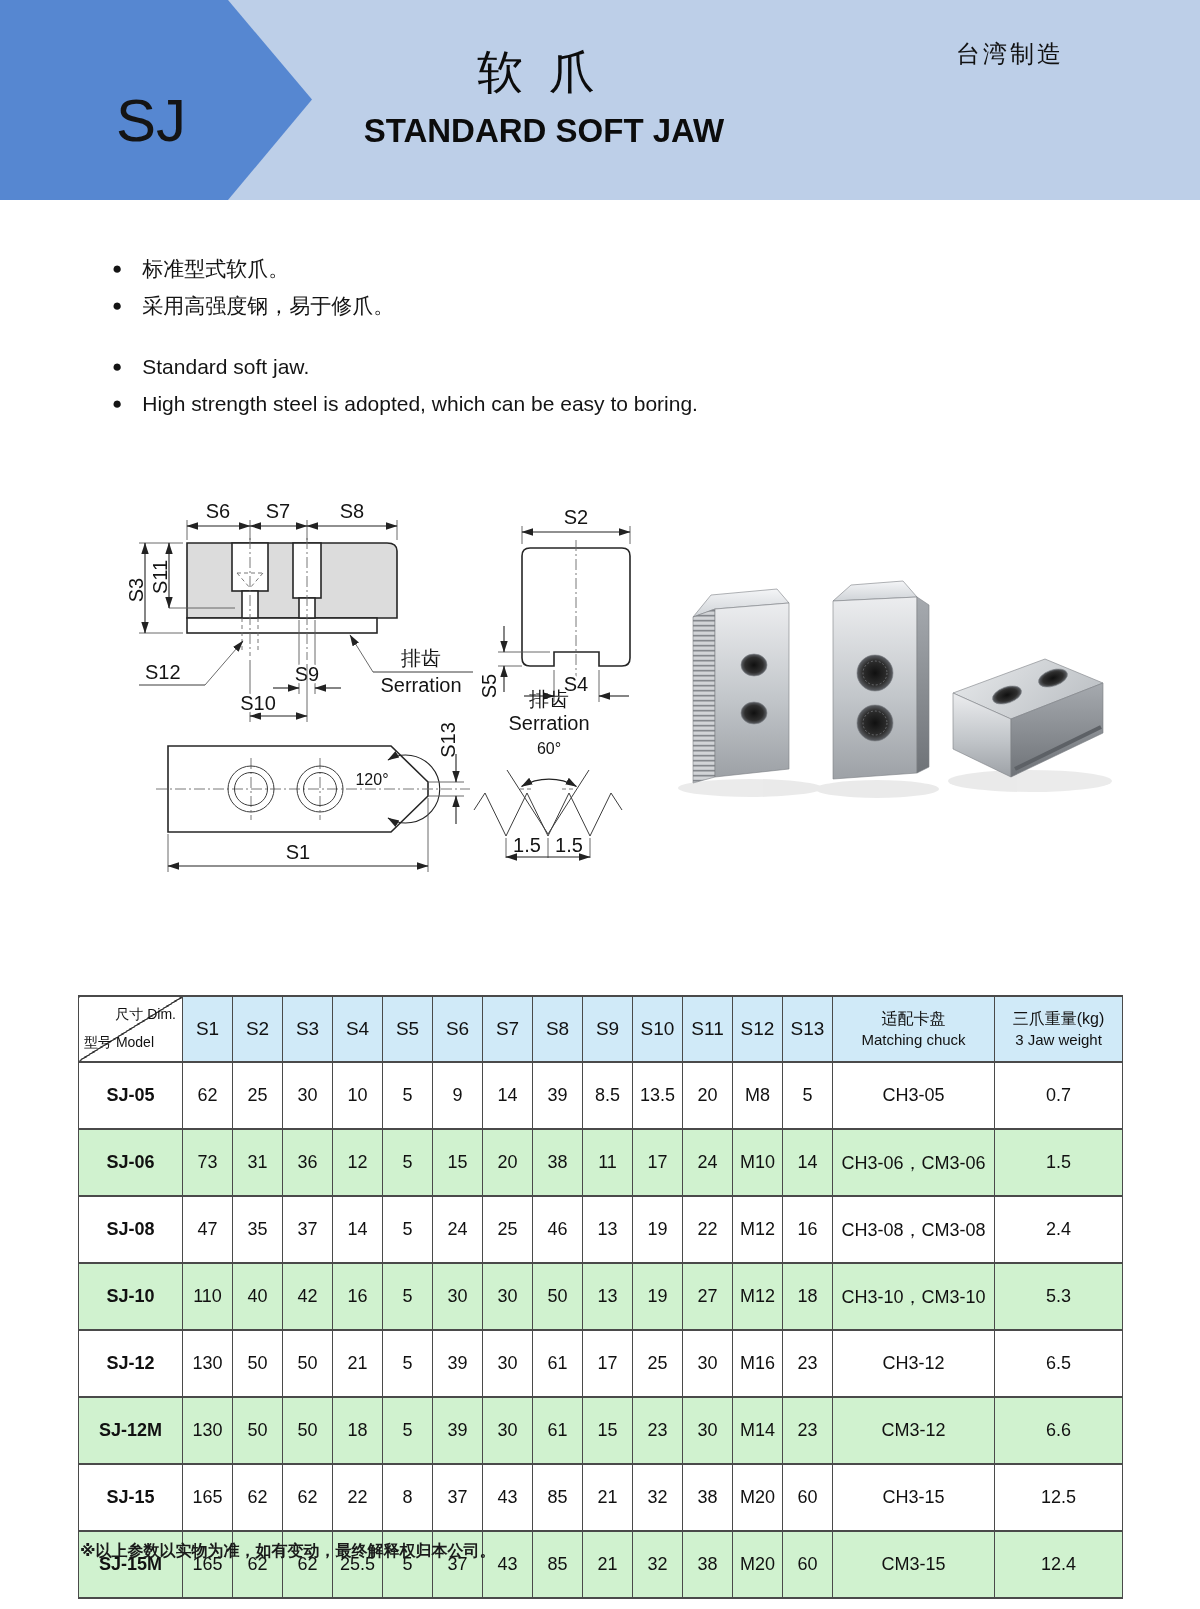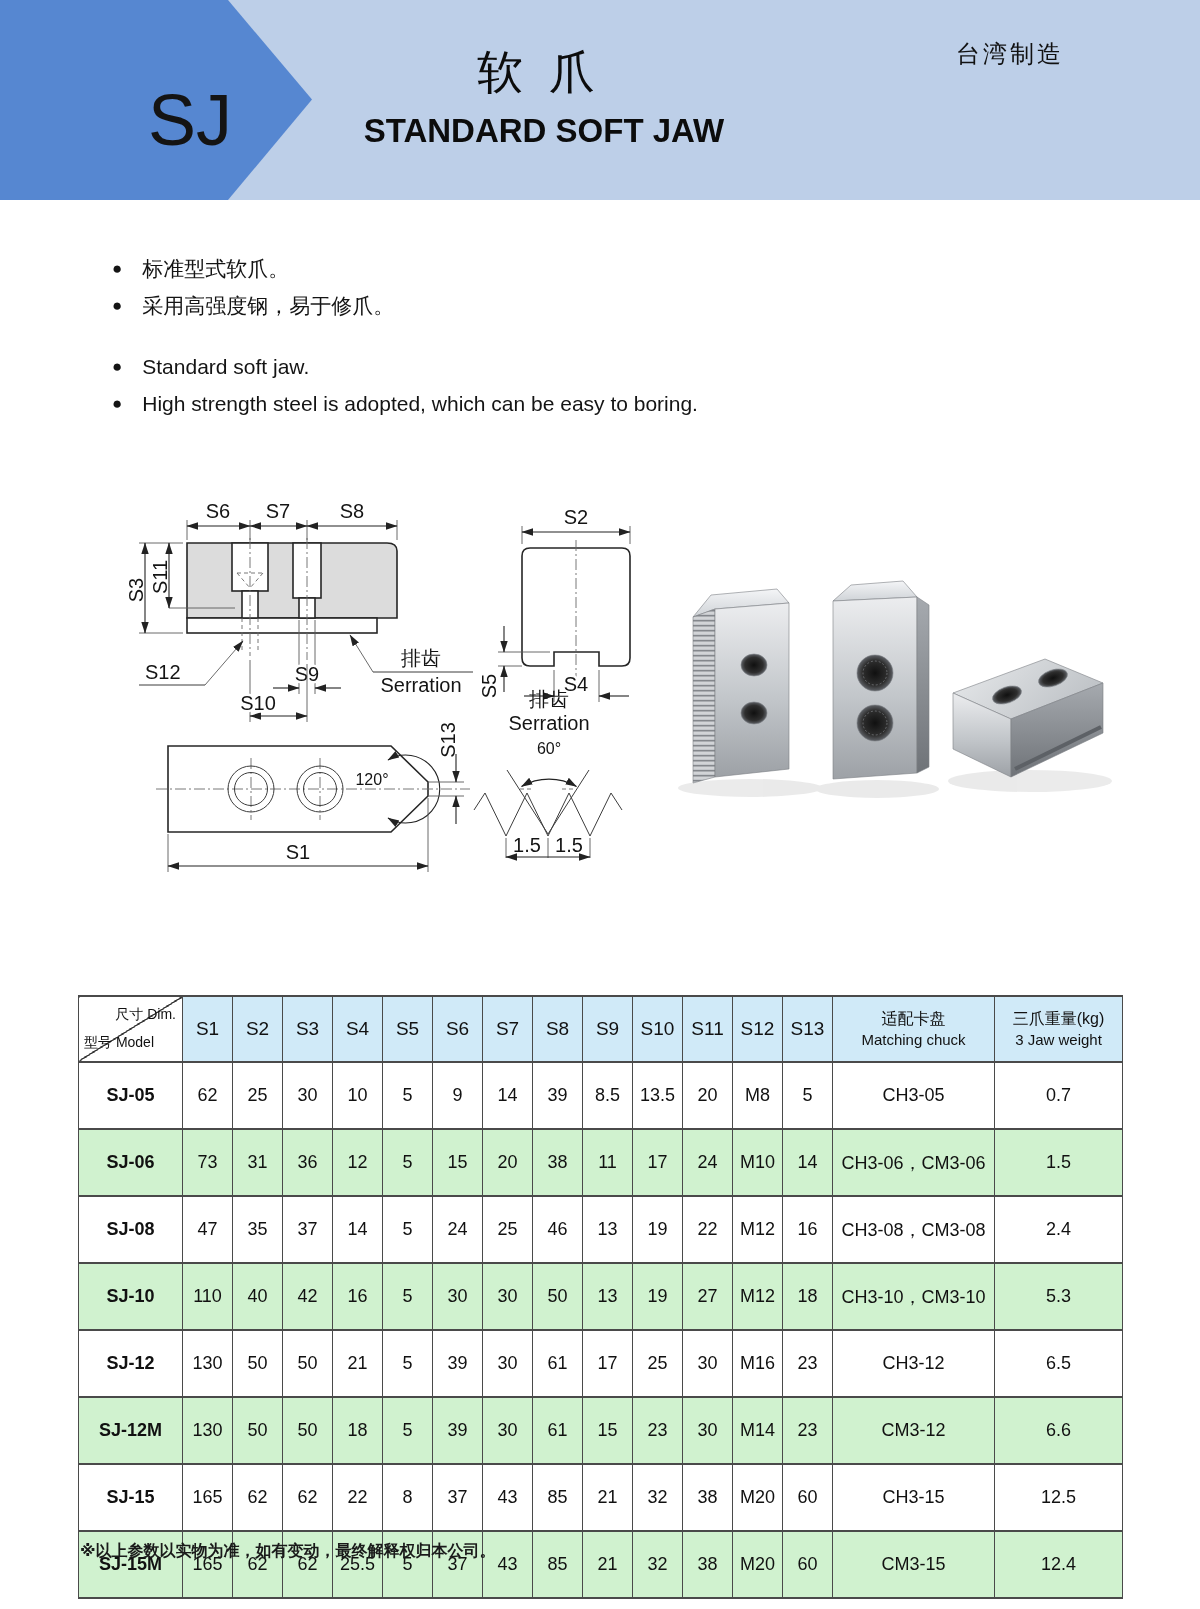--- a/index.html
+++ b/index.html
@@ -4,21 +4,21 @@
 <style>
   html,body{margin:0;padding:0;background:#ffffff;}
   .page{position:relative;width:1200px;height:1609px;background:#fff;overflow:hidden;
         font-family:"Liberation Sans","DejaVu Sans",sans-serif;color:#111;}
 
   
   .banner{position:absolute;left:0;top:0;width:1200px;height:200px;background:#bdcfe8;}
   .banner-arrow{position:absolute;left:0;top:0;width:312px;height:200px;background:#5687d1;
         clip-path:polygon(0 0,73.08% 0,100% 49.8%,73.08% 100%,0 100%);}
   .banner-code{position:absolute;left:0;top:0;width:228px;height:240px;display:flex;align-items:center;
-        justify-content:center;padding-left:74px;box-sizing:border-box;font-size:72px;color:#141414;margin-left:39px;}
+        justify-content:center;padding-left:74px;box-sizing:border-box;font-size:60px;color:#141414;}
   .title-cn{position:absolute;left:0;top:42px;width:1072px;text-align:center;font-size:46px;
         color:#0c0c0c;white-space:pre;}
   .title-en{position:absolute;left:0;top:112px;width:1088px;text-align:center;font-size:33px;
         font-weight:bold;color:#0c0c0c;}
   .made-in{position:absolute;top:38px;right:136px;font-size:24px;letter-spacing:3px;color:#111;}
 
   
   .bullets{position:absolute;left:112px;top:250px;}
   .bullet-line{display:flex;align-items:center;height:37px;font-size:21px;color:#141414;}
   .bullet-line .dot{font-size:17px;margin-right:20px;line-height:1;}

